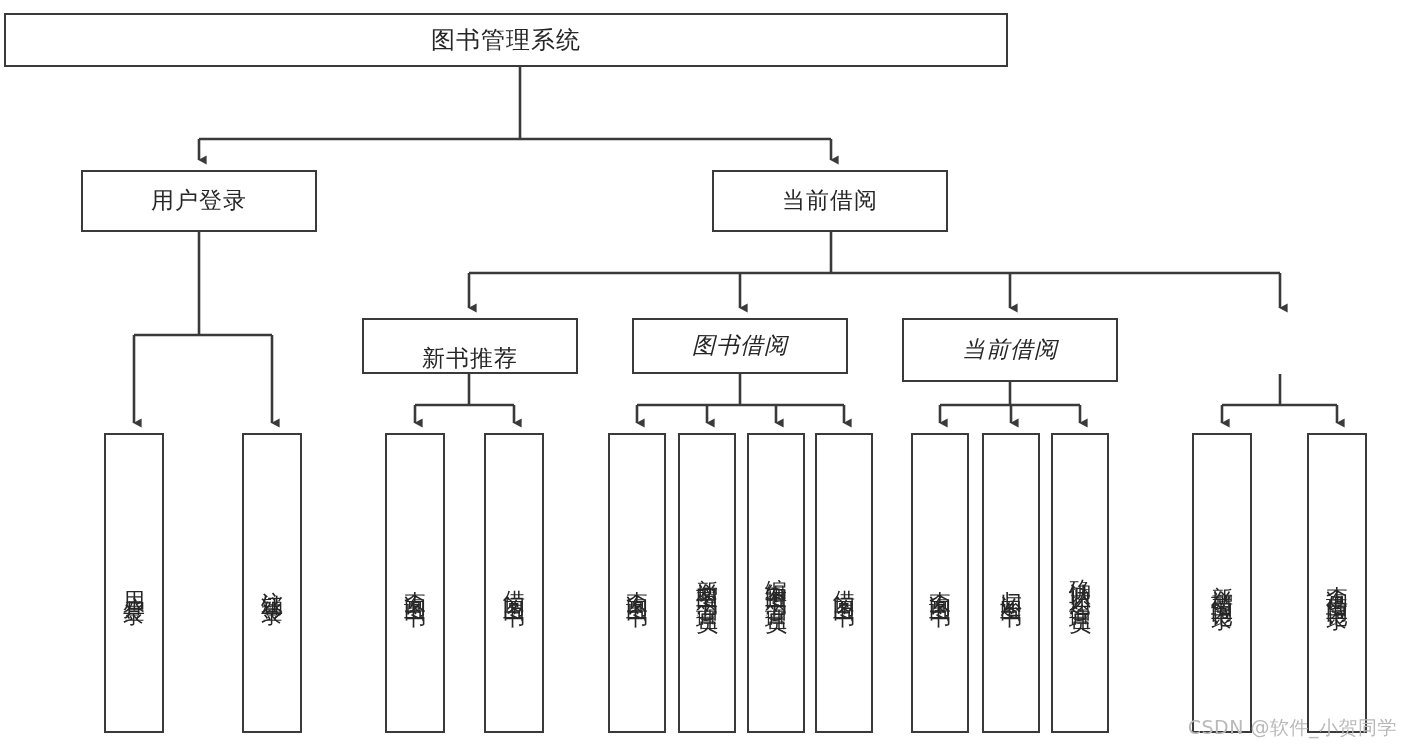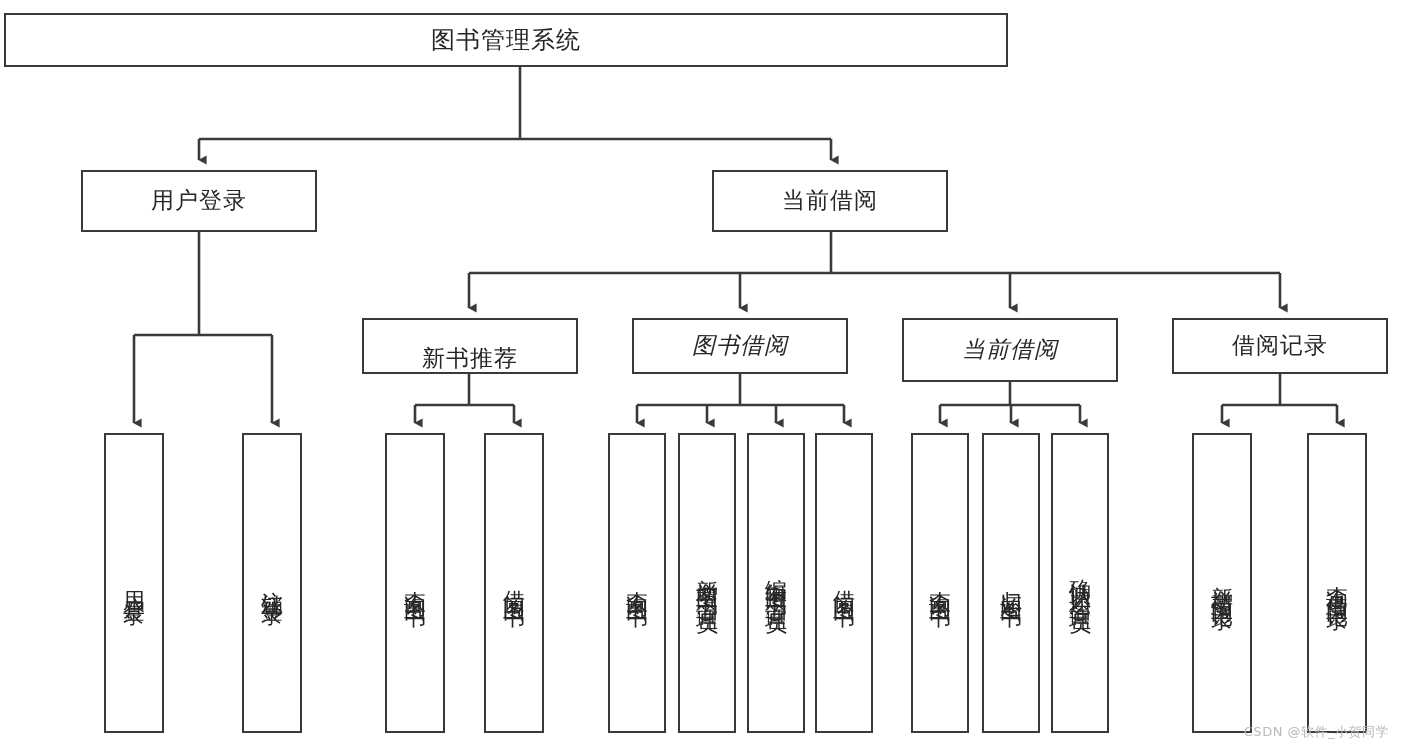--- a/index.html
+++ b/index.html
@@ -55,23 +55,23 @@
     display: block;
   }
   .node .lbl {
     display: block;
   }
   #root-node {
     font-size: 24px;
   }
   #watermark {
     position: absolute;
-    right: 16px;
+    right: 8px;
     bottom: 6px;
-    font-size: 13px;
+    font-size: 19px;
     color: #b9b9b9;
     letter-spacing: 0.5px;
     white-space: nowrap;
   }
 </style>
 </head>
 <body>
 
 <div id="canvas">
 
@@ -150,23 +150,20 @@
 
   <div class="node horiz" style="left:362px; top:318px; width:216px; height:56px;align-items:flex-end;">
     <span class="lbl">新书推荐</span>
   </div>
   <div class="node horiz" style="left:632px; top:318px; width:216px; height:56px;font-style:italic;">
     <span class="lbl">图书借阅</span>
   </div>
   <div class="node horiz" style="left:902px; top:318px; width:216px; height:64px;font-style:italic;">
     <span class="lbl">当前借阅</span>
   </div>
-  <div class="node horiz" style="left:1172px; top:318px; width:216px; height:56px;">
-    <span class="lbl">借阅记录</span>
-  </div>
 
   <div class="node vert" style="left:104px; top:433px; width:60px; height:300px;">
     <span class="lbl">用户登录</span>
   </div>
   <div class="node vert" style="left:242px; top:433px; width:60px; height:300px;">
     <span class="lbl">注销登录</span>
   </div>
 
   <div class="node vert" style="left:385px; top:433px; width:60px; height:300px;">
     <span class="lbl">查询图书</span>

